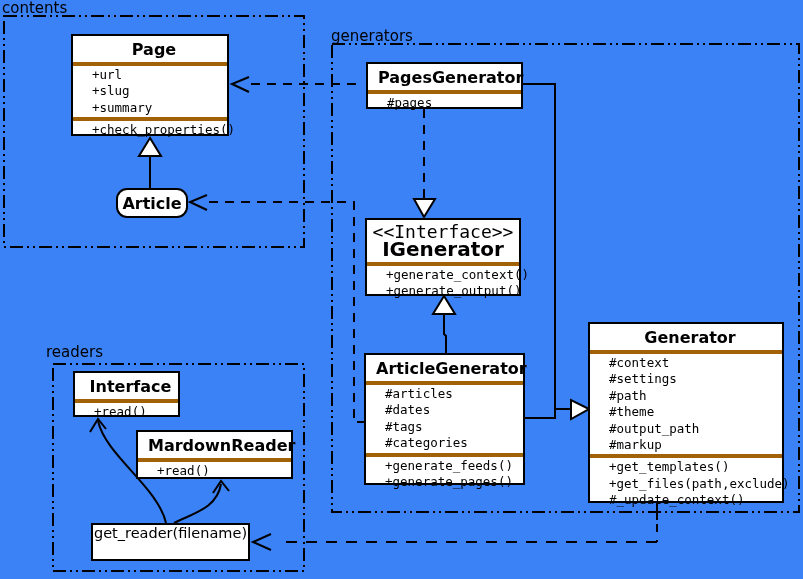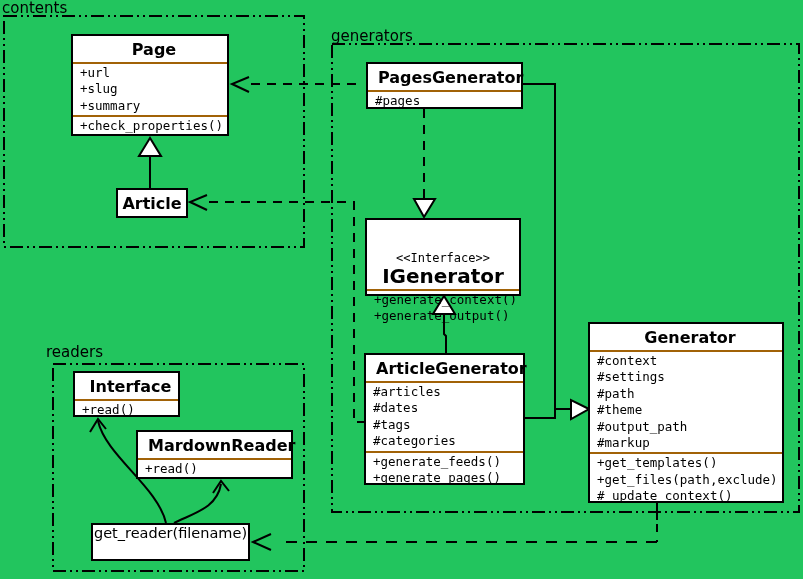--- a/index.html
+++ b/index.html
@@ -1,20 +1,20 @@
 <!DOCTYPE html>
 <html><head>
 <meta charset="utf-8">
 <style>
   html, body { margin: 0; padding: 0; background: #fff; }
   #canvas {
     position: relative;
     width: 803px;
     height: 579px;
-    background: #22c55e;
+    background: #3b82f6;
     font-family: "DejaVu Sans", "Liberation Sans", sans-serif;
     color: #000;
     overflow: hidden;
     text-decoration: underline;
   }
   #connectors {
     position: absolute;
     left: 0; top: 0;
     width: 803px; height: 579px;
   }
@@ -34,50 +34,50 @@
   .cls .title {
     font-weight: bold;
     font-size: 16px;
     line-height: 19px;
     text-align: center;
     padding: 4px 2px 3px 10px;
     white-space: nowrap;
   }
   .cls .stereotype {
     font-family: "DejaVu Sans Mono", "Liberation Mono", monospace;
-    font-size: 12px;
+    font-size: 18px;
     line-height: 15px;
     text-align: center;
     padding-top: 4px;
     white-space: nowrap;
-    margin-top: 27px;
   }
   .cls .stereo-title {
     font-weight: bold;
     font-size: 20px;
     line-height: 20px;
     text-align: center;
     padding-bottom: 3px;
     white-space: nowrap;
   }
   .cls .sec {
-    border-top: 2px solid #a16207;
-    padding: 1px 0 1px 4px;
+    border-top: 4px solid #a16207;
+    padding: 1px 0 1px 16px;
   }
   .cls .row {
     font-family: "DejaVu Sans Mono", "Liberation Mono", monospace;
     font-size: 12.5px;
     line-height: 16.4px;
     padding: 0 3px;
     white-space: pre;
   }
   .cls.simple {
     display: flex;
     align-items: center;
     justify-content: center;
+    border-radius: 11px;
   }
   .cls.simple .only-title {
     font-weight: bold;
     font-size: 16px;
     white-space: nowrap;
   }
   .cls.objbox {
     display: flex;
     justify-content: center;
   }

